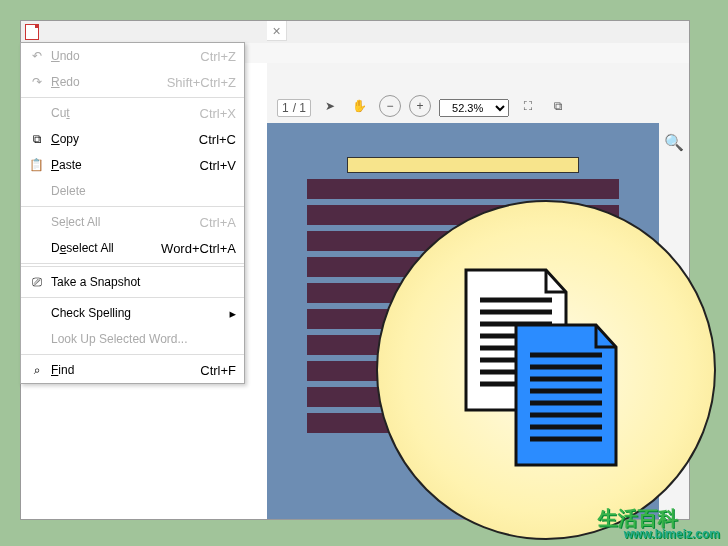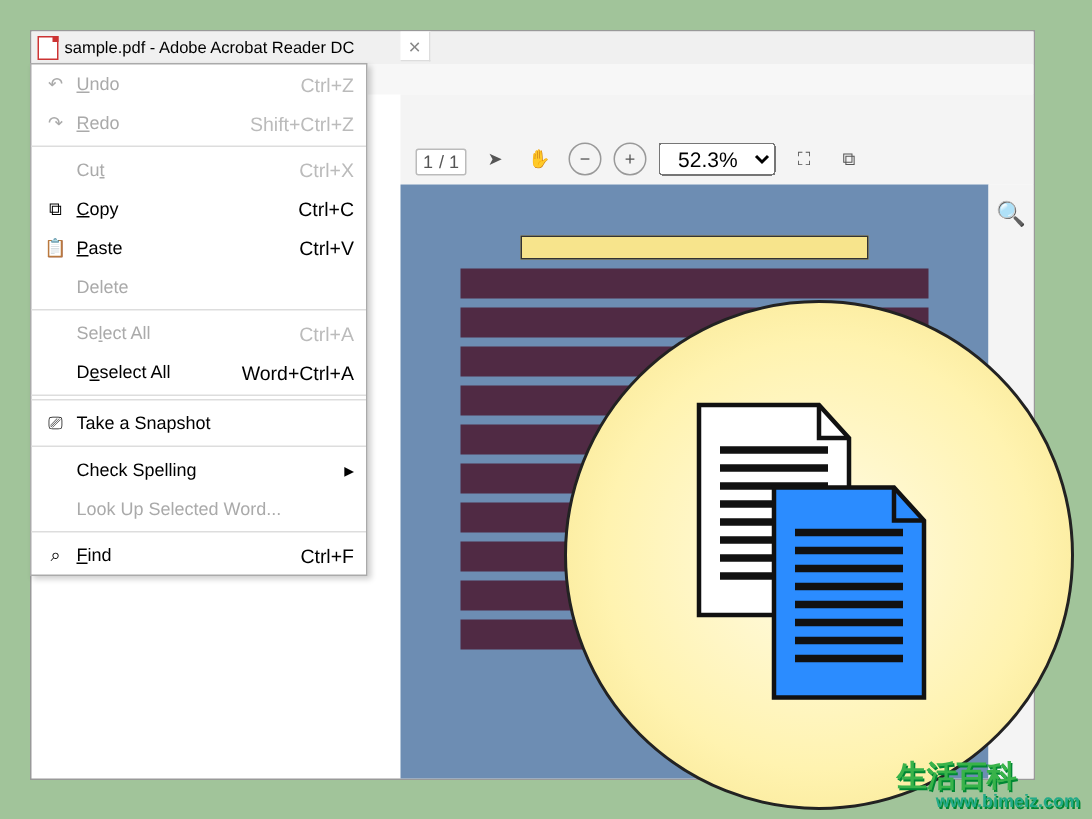--- a/index.html
+++ b/index.html
@@ -25,29 +25,28 @@
 .pg { display:flex; align-items:center; gap:4px; border:1px solid #bbb; padding:1px 4px; background:#fff; border-radius:2px;}
 .tb-btn { width:22px; height:22px; display:flex; align-items:center; justify-content:center; border-radius:2px; color:#555;}
 .doc-area { position:absolute; top:102px; left:246px; right:30px; bottom:0; background:#6d8db3; padding-top:28px; }
 .doc-area .page-strip{ background:#502a44; height:20px; margin:6px 40px; }
 .doc-area .page-strip.small{ margin:6px 80px; height:16px; background:#f7e48c; border:1px solid #333;}
 .rt-strip { position:absolute; top:102px; right:0; width:30px; bottom:0; background:#f4f4f4; display:flex; flex-direction:column; align-items:center; padding-top:10px; gap:18px; color:#666;}
 .circle { position:absolute; width:340px; height:340px; border-radius:50%; right:12px; bottom:6px; background: radial-gradient(circle at center, #fffbe6 0%, #fff3b0 60%, #f5e185 100%); border:2px solid #222; display:flex; align-items:center; justify-content:center;}
 .circle svg { overflow:visible; }
 .watermark { position:absolute; right:8px; bottom:6px; color:#39b34a; font-weight:bold; font-size:20px; text-shadow:1px 1px 0 #083; font-family: "Microsoft YaHei", sans-serif; line-height:1;}
 .watermark .url { font-size:12px; color:#2a8; display:block; text-align:right;padding-left:26px;}
-select.zoom { font-size:14px; padding:1px 8px;}
+select.zoom { font-size:11px; padding:1px 8px;}
 </style>
 </head>
 <body>
 
 <div class="window">
   <div class="titlebar">
     <div class="pdf-icon"></div>
-    <span>sample.pdf - Adobe Acrobat Reader DC</span>
   </div>
   <div class="menubar">
     <span class="menuitem"><u>F</u>ile</span>
     <span class="menuitem active"><u>E</u>dit</span>
     <span class="menuitem"><u>V</u>iew</span>
     <span class="menuitem"><u>W</u>indow</span>
     <span class="menuitem"><u>H</u>elp</span>
   </div>
 
   <div class="tab-x">×</div>

